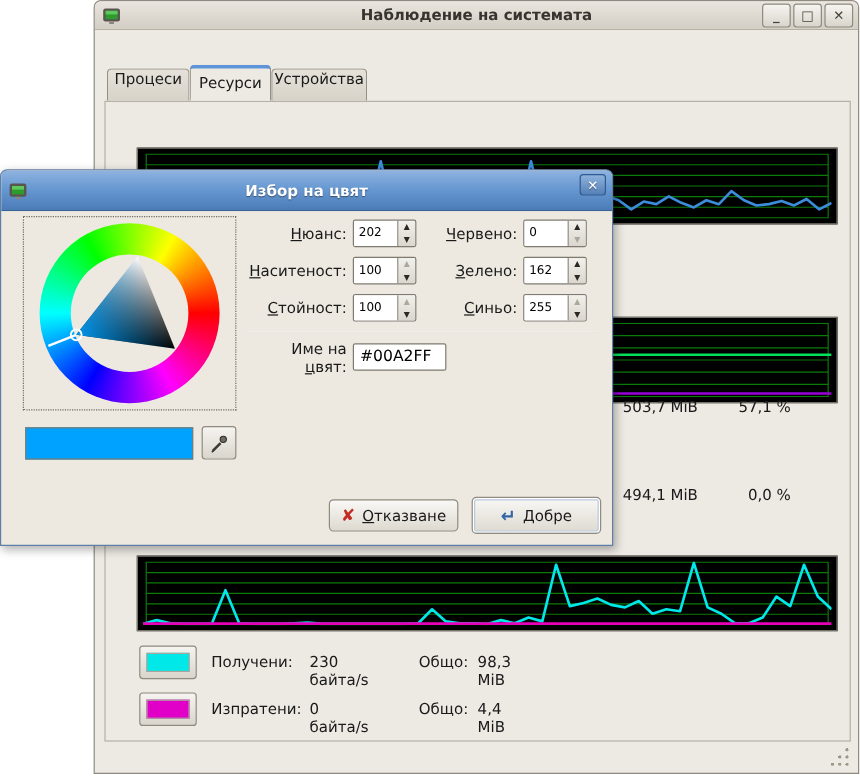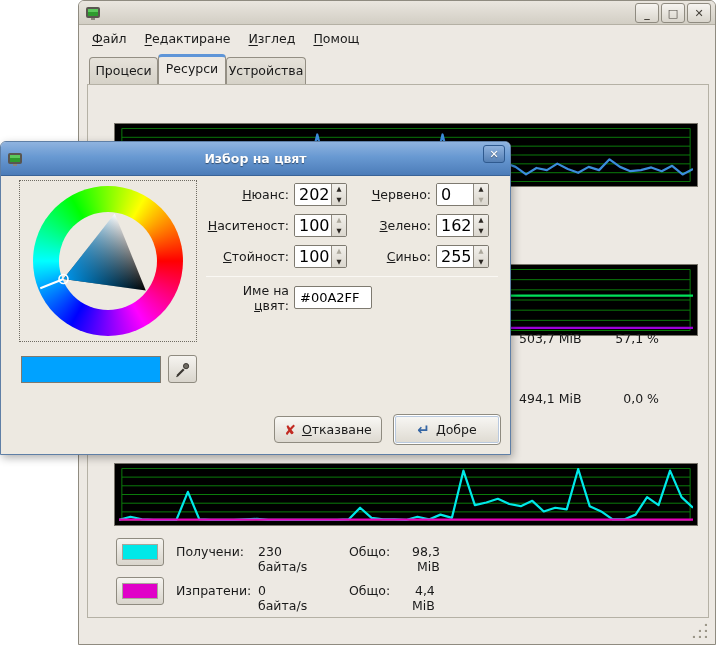--- a/index.html
+++ b/index.html
@@ -17,21 +17,21 @@
     font-weight:bold; color:#37332E; }
   .app-icon { width:16px; height:16px; margin-left:6px; display:inline-block; }
   .win-buttons { position:absolute; right:4px; top:2px; display:flex; gap:2px; }
   .win-btn { width:24px; height:20px; border:1px solid #8F8B80; border-radius:3px;
     background:linear-gradient(#F6F4F0,#D9D5CC); display:flex; align-items:center;
     justify-content:center; font-size:11px; font-weight:bold; color:#46423B; }
   .menubar { position:absolute; left:4px; top:25px; height:24px; display:flex; align-items:center; }
   .menu-item { padding:3px 9px; color:#1a1a1a; }
   .menu-item u { text-underline-offset:2px; }
   .tab { position:absolute; border:1px solid #948F84; border-bottom:none;
-    border-radius:4px 4px 0 0; text-align:center; padding-top:5px;
+    border-radius:4px 4px 0 0; text-align:center; 
     background:linear-gradient(#E6E2DA,#D6D2C8); }
   .tab.active { background:#EDE9E3; border-top:3px solid #5E95D8; padding-top:4px; z-index:2; }
   .content-frame { position:absolute; left:8px; top:83px; width:622px; height:534px;
     border:1px solid #B5B1A5; background:#EDE9E3; }
   .section-heading { position:absolute; left:19px; top:93px; font-weight:bold; }
 
   .chart { position:absolute; background:#000; border:1px solid #77736A; padding:4px; }
   .chart svg { width:100%; height:100%; display:block; }
   #cpu-chart { left:35px; top:122px; width:584px; height:64px; }
   #memory-chart { left:35px; top:263px; width:584px; height:72px; }
@@ -41,21 +41,21 @@
   .mem-row .mem-value { width:84px; }
   .mem-row .mem-percent { width:56px; text-align:right; }
   .legend-row { position:absolute; left:37px; height:28px; }
   .swatch-btn { position:absolute; left:0; top:0; width:48px; height:28px;
     border:1px solid #8F8B80; border-radius:3px; background:linear-gradient(#F6F4F0,#D9D5CC);
     display:flex; align-items:center; justify-content:center; }
   .swatch-color { width:36px; height:16px; border:1px solid #A9A59B; }
   .legend-label { position:absolute; left:60px; top:6px; }
   .legend-rate  { position:absolute; left:142px; top:6px; }
   .legend-total-label { position:absolute; left:233px; top:6px; }
-  .legend-total { position:absolute; left:296px; top:6px;text-align:right; }
+  .legend-total { position:absolute; left:282px; top:6px; }
   .statusbar { position:absolute; left:0; bottom:0; width:100%; height:26px; }
   .grip { position:absolute; right:7px; bottom:5px; width:16px; height:16px;
     background:
       radial-gradient(circle at 2px 2px,#9C9789 0 1.4px,transparent 1.6px) 12px 0px/3px 3px no-repeat,
       radial-gradient(circle at 2px 2px,#9C9789 0 1.4px,transparent 1.6px) 12px 6px/3px 3px no-repeat,
       radial-gradient(circle at 2px 2px,#9C9789 0 1.4px,transparent 1.6px) 6px 6px/3px 3px no-repeat,
       radial-gradient(circle at 2px 2px,#9C9789 0 1.4px,transparent 1.6px) 12px 12px/3px 3px no-repeat,
       radial-gradient(circle at 2px 2px,#9C9789 0 1.4px,transparent 1.6px) 6px 12px/3px 3px no-repeat,
       radial-gradient(circle at 2px 2px,#9C9789 0 1.4px,transparent 1.6px) 0px 12px/3px 3px no-repeat; }
 
@@ -90,21 +90,21 @@
     border:1px solid #8F8B80; border-radius:3px;
     background:linear-gradient(#F6F4F0,#D9D5CC);
     display:flex; align-items:center; justify-content:center; }
   .field-row { position:absolute; height:23px; display:flex; align-items:center; }
   .field-label { display:inline-block; text-align:right; padding-right:5px; }
   .hsv-label { width:88px; }
   .rgb-label { width:95px; }
   .spin { display:flex; height:23px; border:1px solid #7E7A70; border-radius:2px;
     background:#fff; overflow:hidden; }
   .spin input { width:36px; border:none; outline:none; padding-left:4px;
-    font-family:"DejaVu Sans","Liberation Sans",sans-serif; font-size:16px; background:#fff; }
+    font-family:"DejaVu Sans","Liberation Sans",sans-serif; font-size:10px; background:#fff; }
   .spin-arrows { width:15px; display:flex; flex-direction:column;
     border-left:1px solid #8F8A80; background:linear-gradient(#F2F0EB,#DBD7CE); }
   .spin-arrow { flex:1; font-size:6.5px; line-height:10px; text-align:center; color:#2B2722; }
   .spin-arrow.disabled { color:#ACA89C; }
   .dlg-separator { position:absolute; left:205px; top:134px; width:292px; height:1px;
     background:#C9C5BB; border-bottom:1px solid #FAF8F4; }
   .name-input { position:absolute; left:293px; top:144px; width:78px; height:23px;
     border:1px solid #7E7A70; border-radius:2px; padding-left:5px;
     font-family:"DejaVu Sans","Liberation Sans",sans-serif; font-size:13px; }
   .dlg-btn { position:absolute; height:27px; border:1px solid #8F8B80; border-radius:4px;
@@ -125,39 +125,34 @@
 
     <div class="titlebar">
       <span class="app-icon">
         <svg viewBox="0 0 16 16" width="16" height="16">
           <rect x="1" y="2" width="14" height="11" rx="2" fill="#59564F"></rect>
           <rect x="3" y="4" width="10" height="7" fill="#2E9B2E"></rect>
           <rect x="3" y="4" width="10" height="3" fill="#5BC95B"></rect>
           <rect x="6" y="13" width="4" height="2" fill="#8A867C"></rect>
         </svg>
       </span>
+      <span class="title">Наблюдение на системата</span>
       <span class="win-buttons">
         <span class="win-btn">
             <span>_</span>
           </span>
         <span class="win-btn">
             <span>□</span>
           </span>
         <span class="win-btn">
             <span>✕</span>
           </span>
       </span>
     </div>
 
-    <div class="menubar">
-      <span class="menu-item"><u>Ф</u>айл</span>
-      <span class="menu-item"><u>Р</u>едактиране</span>
-      <span class="menu-item"><u>И</u>зглед</span>
-      <span class="menu-item"><u>П</u>омощ</span>
-    </div>
 
     <div class="tab" style="left:10px; top:56px; width:69px; height:27px;">
       <span>Процеси</span>
     </div>
     <div class="tab active" style="left:79px; top:53px; width:68px; height:30px;">
       <span>Ресурси</span>
     </div>
     <div class="tab" style="left:147px; top:56px; width:80px; height:27px;">
       <span>Устройства</span>
     </div>
@@ -186,21 +181,21 @@
           <line x1="0.5" x2="99.5" y1="82.8" y2="82.8" stroke="#0B7B0B" vector-effect="non-scaling-stroke"></line>
           <polyline points="0,42.89999999999999 100,42.89999999999999" fill="none" stroke="#00E25A" stroke-width="2.2" vector-effect="non-scaling-stroke" stroke-linejoin="round"></polyline>
           <polyline points="0,95 100,95" fill="none" stroke="#9A00D8" stroke-width="2.2" vector-effect="non-scaling-stroke" stroke-linejoin="round"></polyline>
         </svg>
       </div>
 
     <div class="mem-row" style="top:330px;">
       <span class="mem-value">503,7 MiB</span>
       <span class="mem-percent">57,1 %</span>
     </div>
-    <div class="mem-row" style="top:390px;">
+    <div class="mem-row" style="top:404px;">
       <span class="mem-value">494,1 MiB</span>
       <span class="mem-percent">0,0 %</span>
     </div>
 
     <div class="chart" id="network-chart">
         <svg viewBox="0 0 100 100" preserveAspectRatio="none">
           <rect x="0.5" y="0.8" width="99" height="98.4" fill="none" stroke="#0B7B0B" vector-effect="non-scaling-stroke"></rect>
           <line x1="0.5" x2="99.5" y1="17.200000000000003" y2="17.200000000000003" stroke="#0B7B0B" vector-effect="non-scaling-stroke"></line>
           <line x1="0.5" x2="99.5" y1="33.6" y2="33.6" stroke="#0B7B0B" vector-effect="non-scaling-stroke"></line>
           <line x1="0.5" x2="99.5" y1="50.00000000000001" y2="50.00000000000001" stroke="#0B7B0B" vector-effect="non-scaling-stroke"></line>

